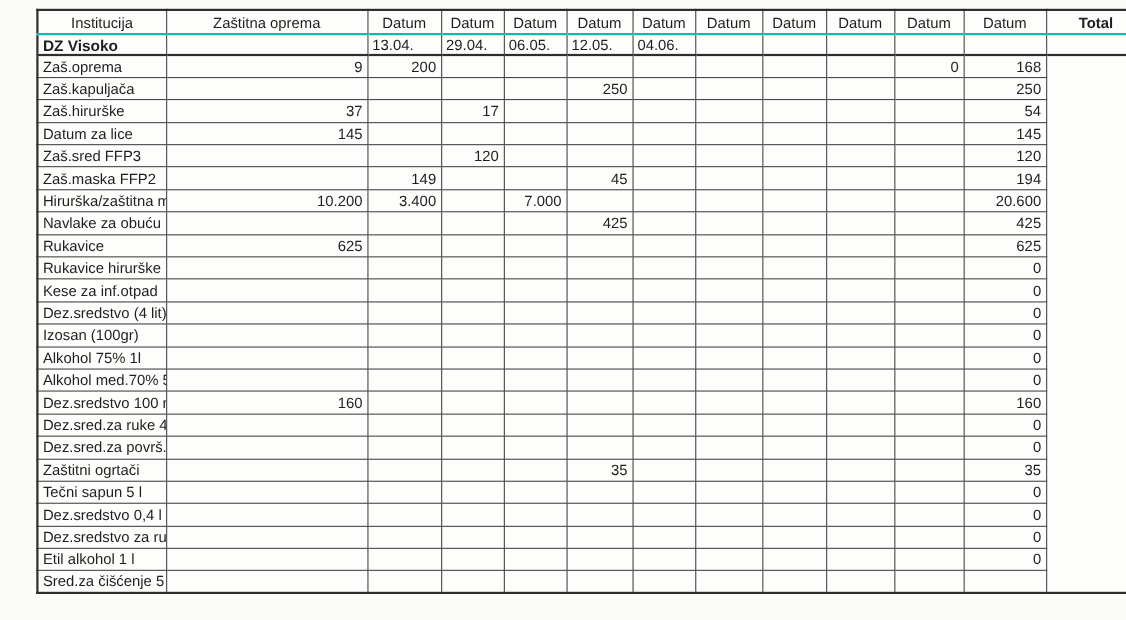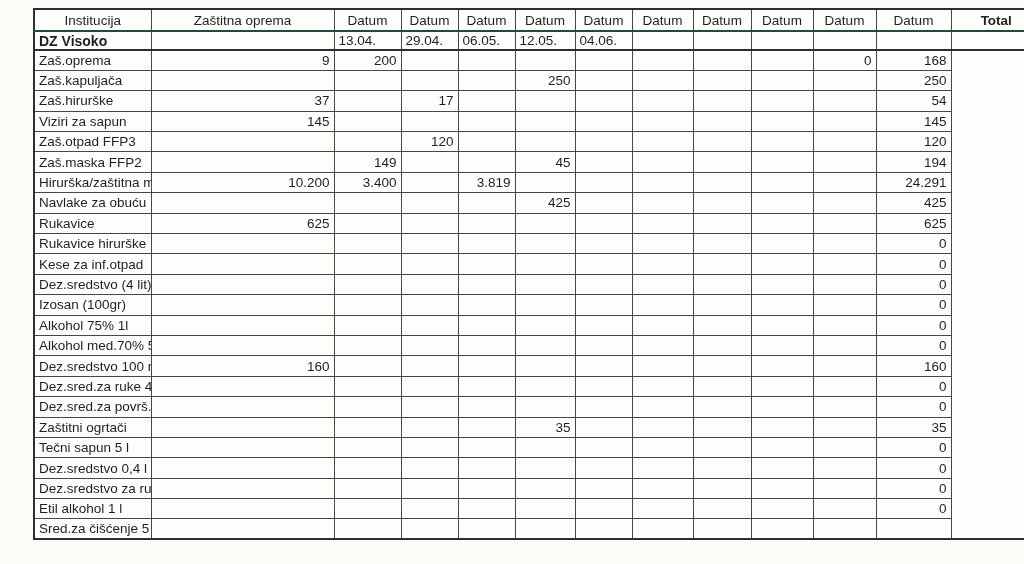--- a/index.html
+++ b/index.html
@@ -23,21 +23,21 @@
     border: 1px solid #474747;
     padding: 0 4px;
     font-size: 13.5px;
     font-weight: normal;
     white-space: nowrap;
     overflow: hidden;
     vertical-align: middle;
   }
   tr.header-row th {
     height: 22px;
-    border-bottom: 2px solid #14532d;
+    border-bottom: 2px solid #14b8a6;
     text-align: center;
   }
   .inst-h, .equip-h { text-align: left; }
   .total-h { font-weight: bold; padding-left: 21px; }
   tr.dates-row td {
     height: 19px;
     border-bottom: 2px solid #2e2e2e;
     text-align: left;
     margin-top: 17px;
   }
@@ -141,35 +141,35 @@
         <td class="num-cell"></td>
         <td class="num-cell"></td>
         <td class="num-cell"></td>
         <td class="num-cell"></td>
         <td class="num-cell"></td>
         <td class="num-cell"></td>
         <td class="num-cell"></td>
         <td class="num-cell total-cell">54</td>
       </tr>
       <tr>
-        <td class="label-cell">Viziri za sapun</td>
+        <td class="label-cell">Datum za lice</td>
         <td class="num-cell">145</td>
         <td class="num-cell"></td>
         <td class="num-cell"></td>
         <td class="num-cell"></td>
         <td class="num-cell"></td>
         <td class="num-cell"></td>
         <td class="num-cell"></td>
         <td class="num-cell"></td>
         <td class="num-cell"></td>
         <td class="num-cell"></td>
         <td class="num-cell total-cell">145</td>
       </tr>
       <tr>
-        <td class="label-cell">Zaš.otpad FFP3</td>
+        <td class="label-cell">Zaš.sred FFP3</td>
         <td class="num-cell"></td>
         <td class="num-cell"></td>
         <td class="num-cell">120</td>
         <td class="num-cell"></td>
         <td class="num-cell"></td>
         <td class="num-cell"></td>
         <td class="num-cell"></td>
         <td class="num-cell"></td>
         <td class="num-cell"></td>
         <td class="num-cell"></td>
@@ -187,28 +187,28 @@
         <td class="num-cell"></td>
         <td class="num-cell"></td>
         <td class="num-cell"></td>
         <td class="num-cell total-cell">194</td>
       </tr>
       <tr>
         <td class="label-cell">Hirurška/zaštitna maska</td>
         <td class="num-cell">10.200</td>
         <td class="num-cell">3.400</td>
         <td class="num-cell"></td>
-        <td class="num-cell">3.819</td>
-        <td class="num-cell"></td>
-        <td class="num-cell"></td>
-        <td class="num-cell"></td>
-        <td class="num-cell"></td>
-        <td class="num-cell"></td>
-        <td class="num-cell"></td>
-        <td class="num-cell total-cell">24.291</td>
+        <td class="num-cell">7.000</td>
+        <td class="num-cell"></td>
+        <td class="num-cell"></td>
+        <td class="num-cell"></td>
+        <td class="num-cell"></td>
+        <td class="num-cell"></td>
+        <td class="num-cell"></td>
+        <td class="num-cell total-cell">20.600</td>
       </tr>
       <tr>
         <td class="label-cell">Navlake za obuću</td>
         <td class="num-cell"></td>
         <td class="num-cell"></td>
         <td class="num-cell"></td>
         <td class="num-cell"></td>
         <td class="num-cell">425</td>
         <td class="num-cell"></td>
         <td class="num-cell"></td>

